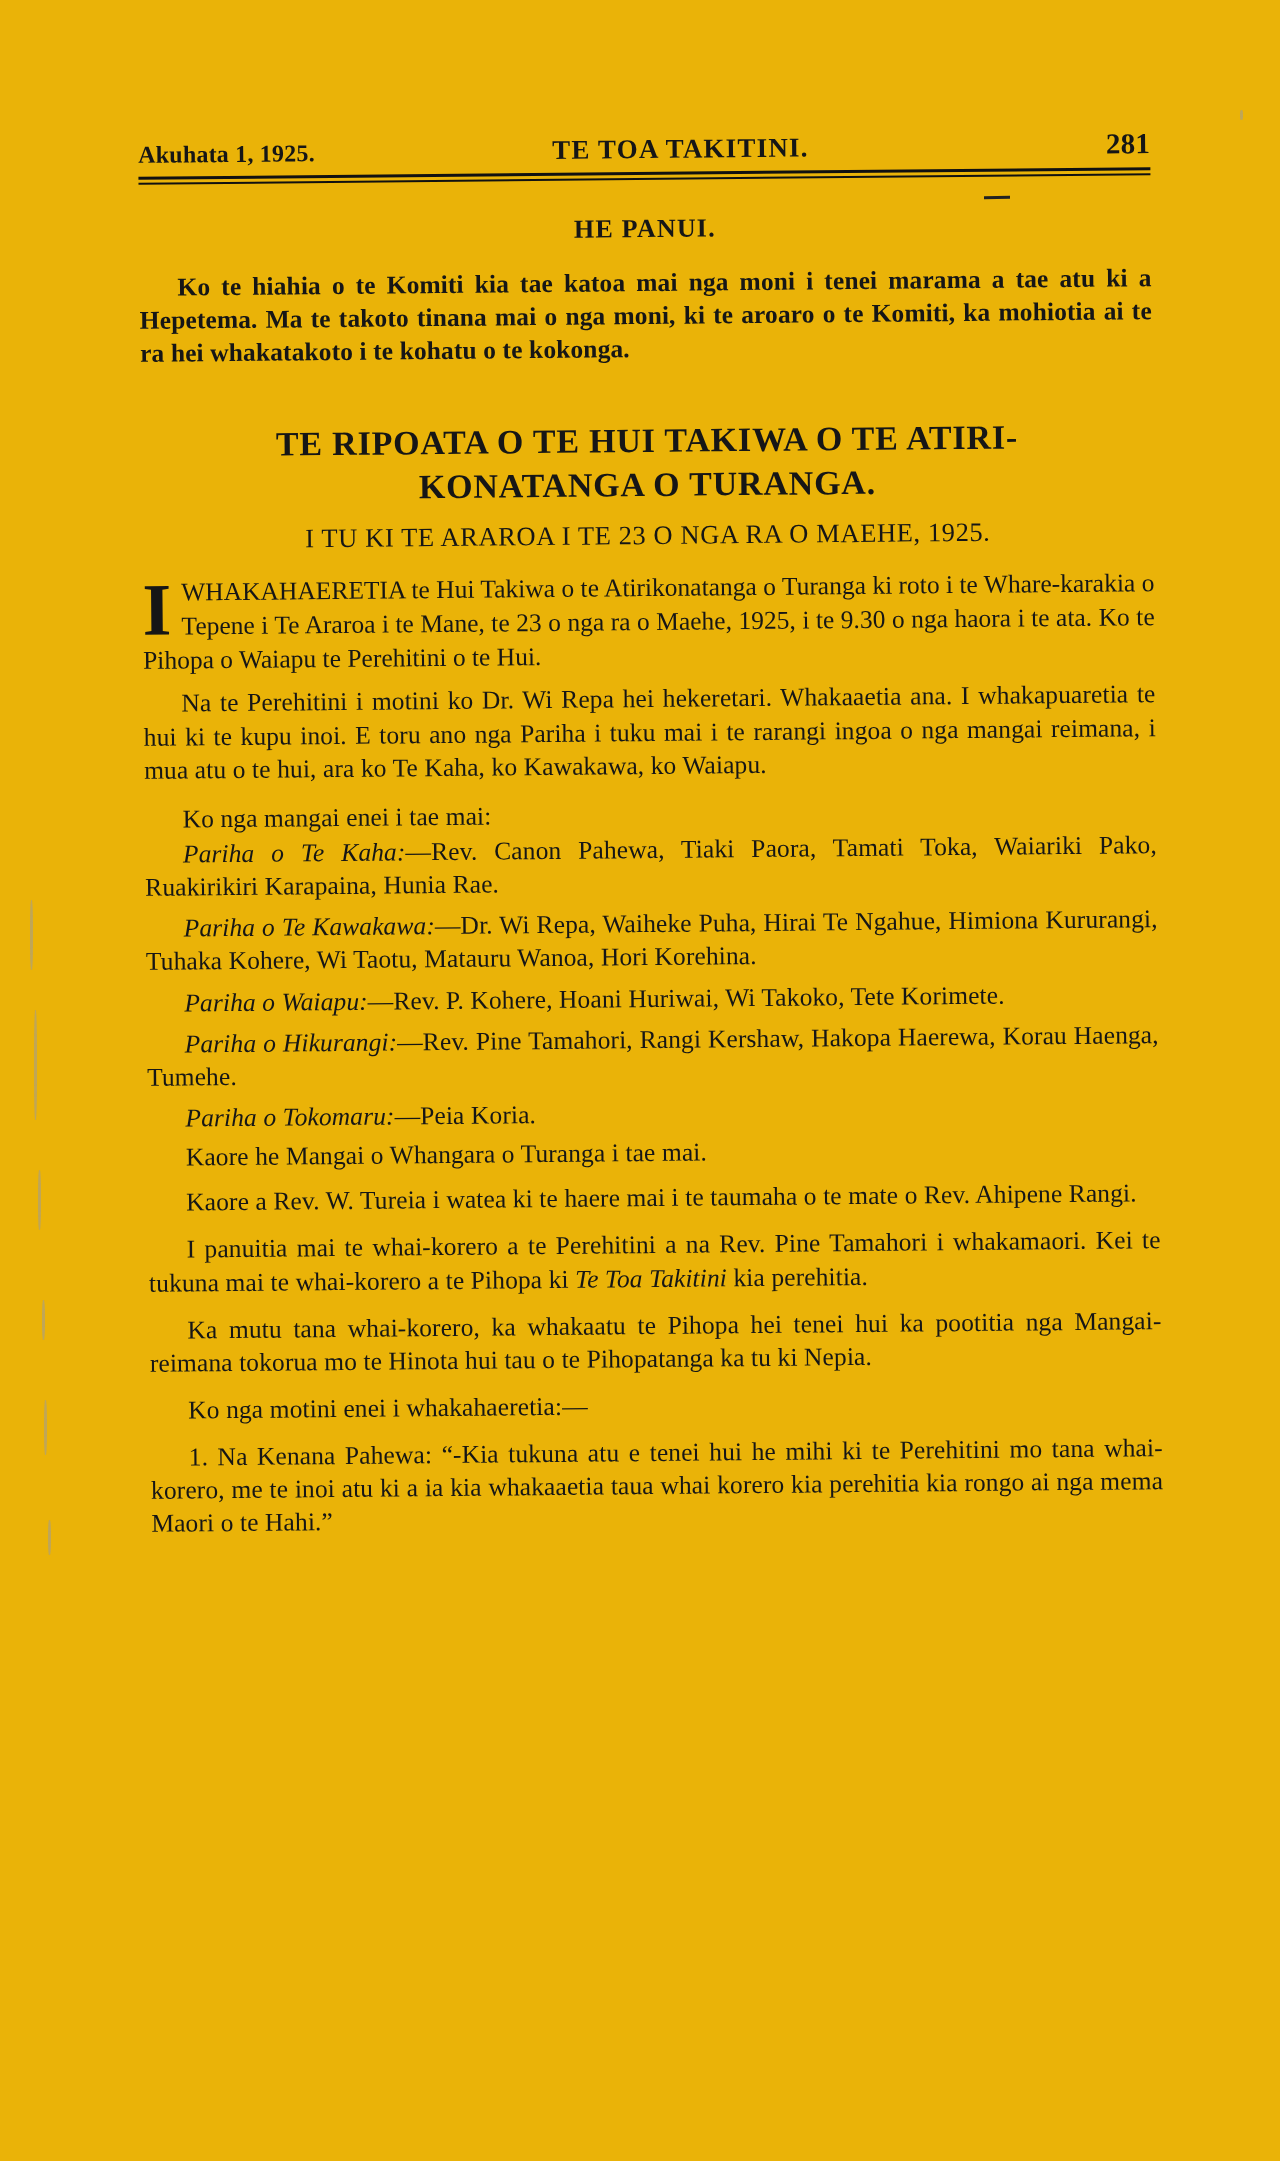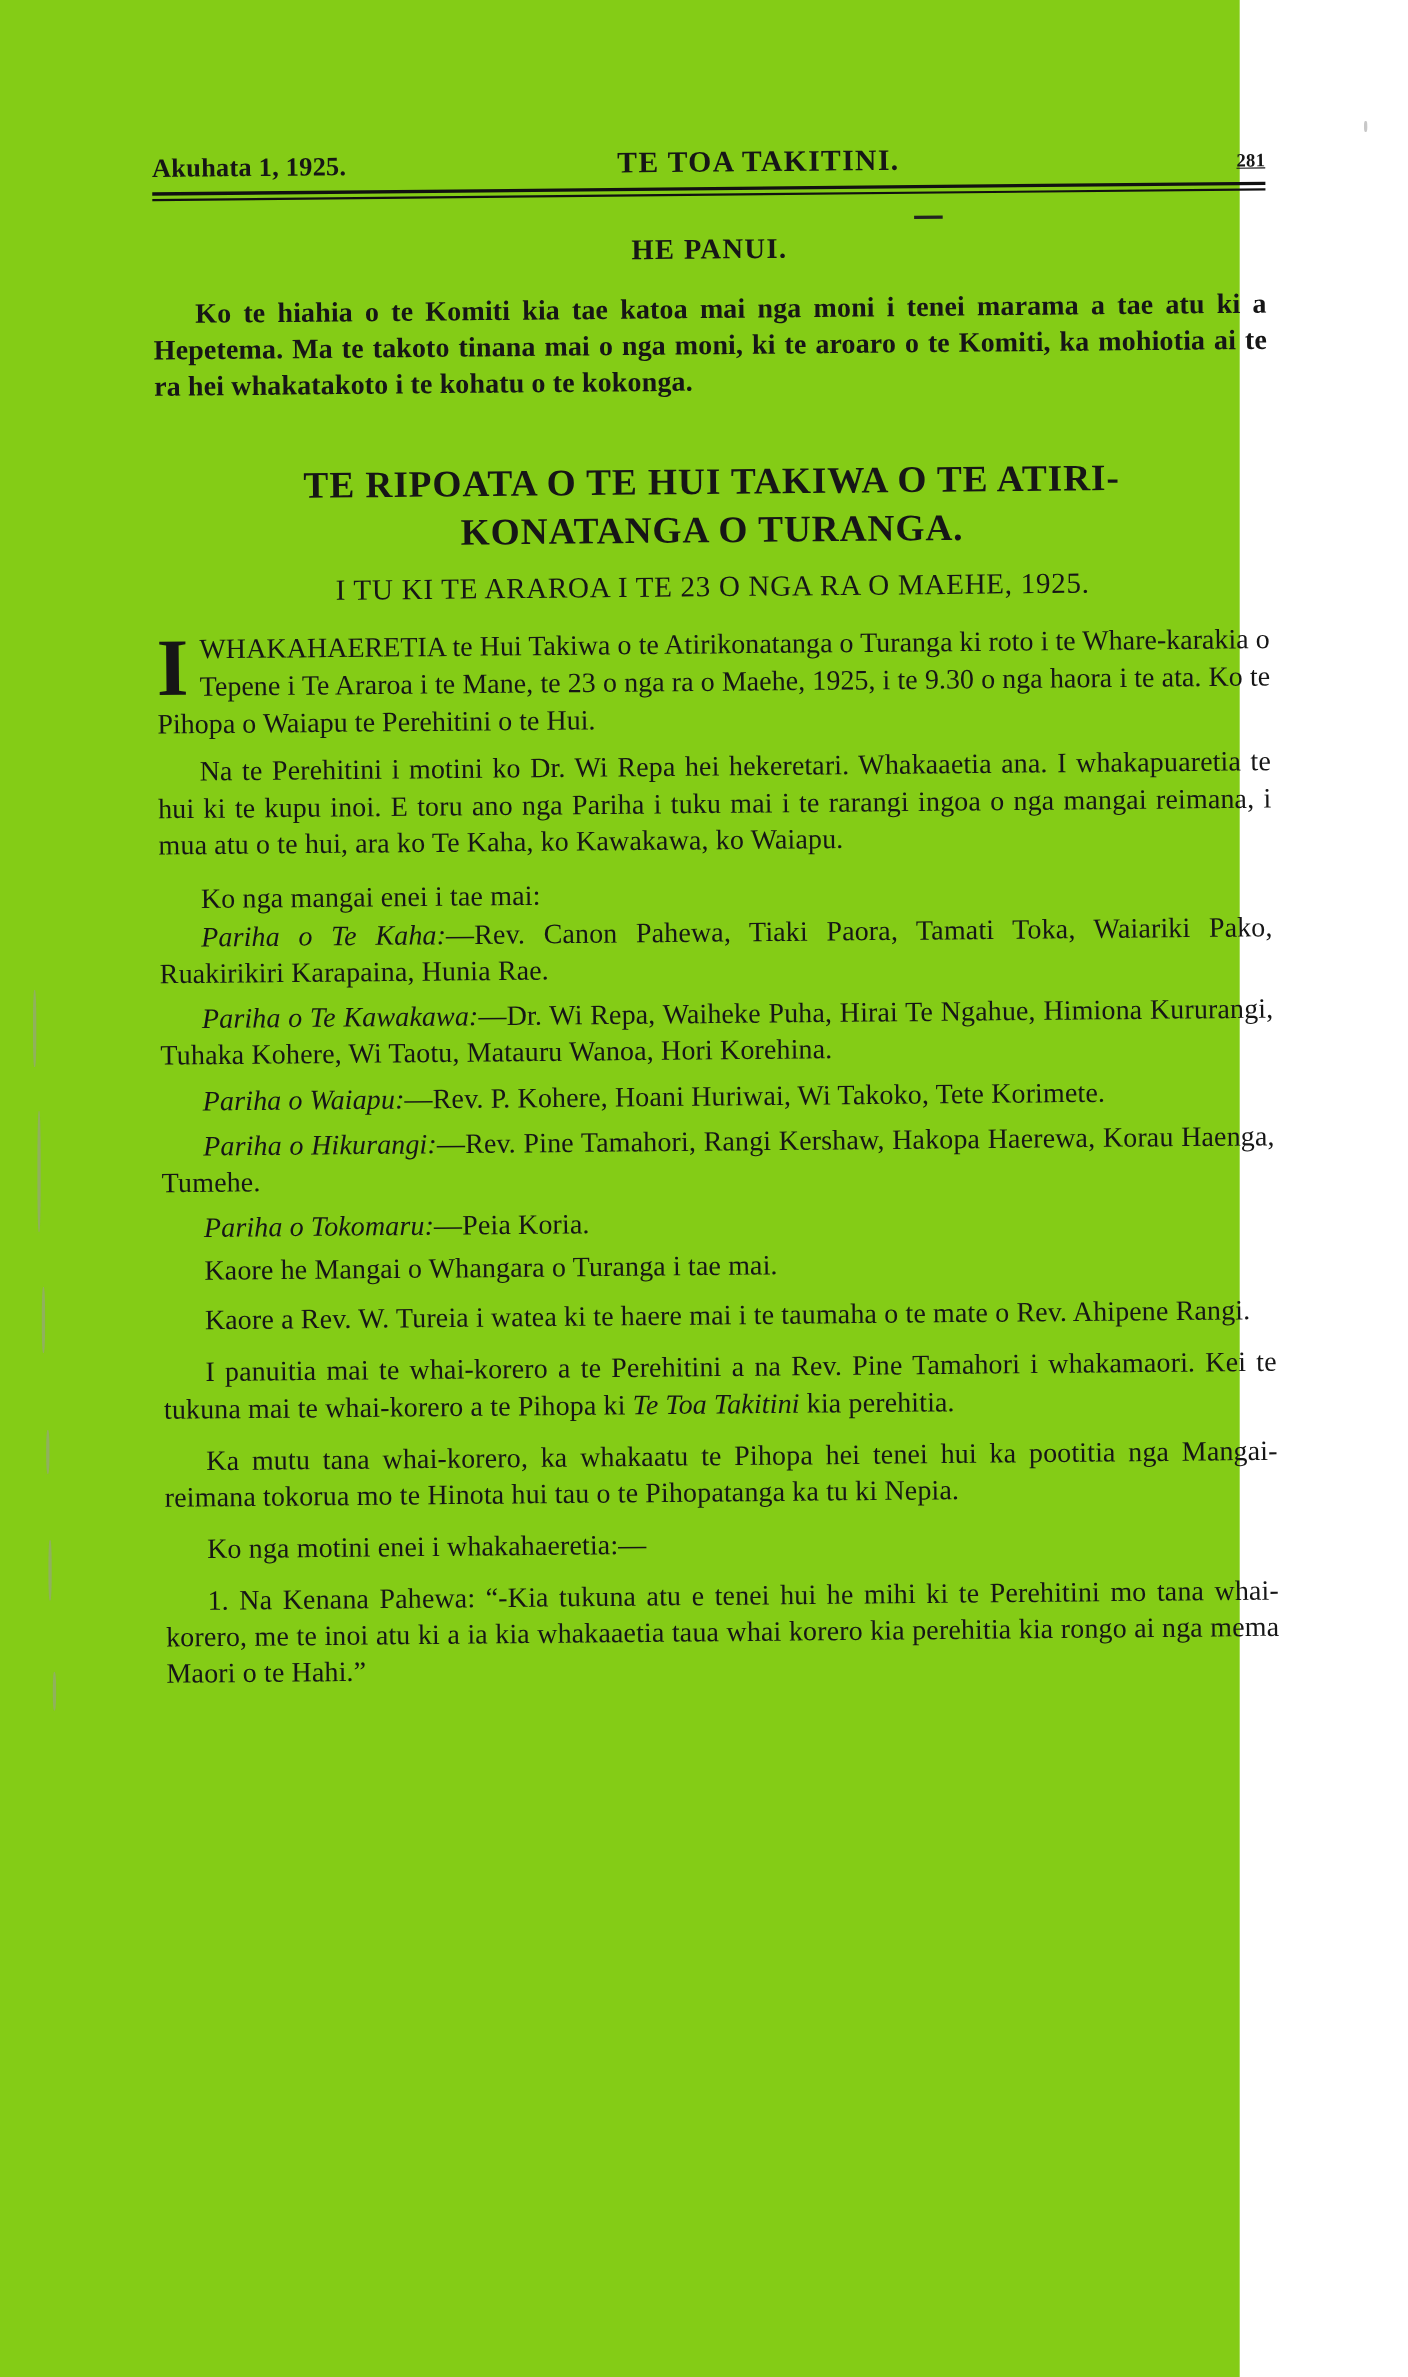--- a/index.html
+++ b/index.html
@@ -13,23 +13,23 @@
     position: relative;
     font-family: "Liberation Serif", serif;
     color: #161616;
     overflow: hidden;
   }
 
   
   #page {
     position: absolute;
     left: 0; top: 0;
-    width: 1127px;
+    width: 1280px;
     height: 2161px;
-    background: #84cc16;
+    background: #eab308;
   }
 
   #content {
     position: absolute;
     left: 138px;
     top: 132px;
     width: 1012px;
     transform: rotate(-0.55deg);
     transform-origin: 50% 0%;
   }
@@ -45,22 +45,21 @@
   .runhead .rh-left {
     font-size: 24px;
     font-family: "Liberation Serif", serif;
   }
   .runhead .rh-center {
     font-size: 27px;
     letter-spacing: 1.2px;
     margin-left: -60px;
   }
   .runhead .rh-right {
-    font-size: 17px;
-    text-decoration: underline;
+    font-size: 29px;
   }
 
   .rule-double {
     margin-top: 7px;
     border-top: 3px solid #111;
     border-bottom: 2px solid #111;
     height: 3px;
     width: 100%;
   }
 

